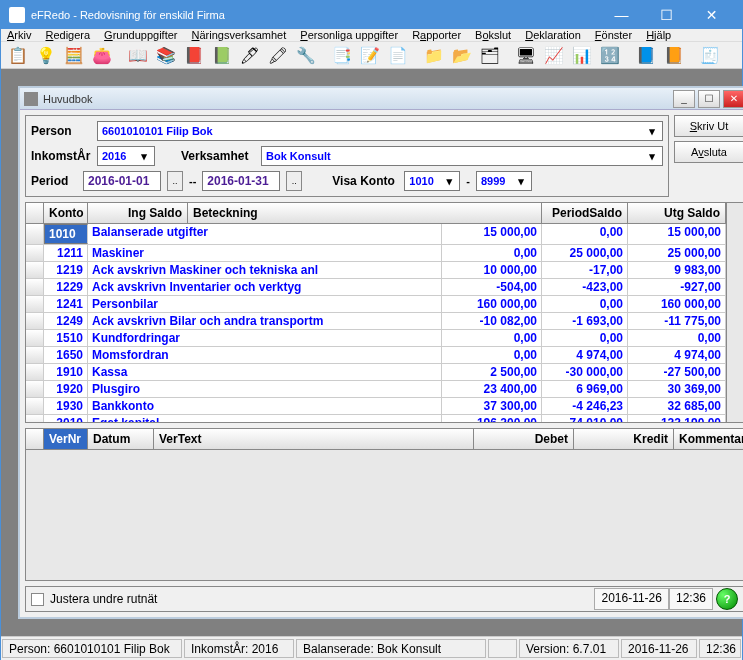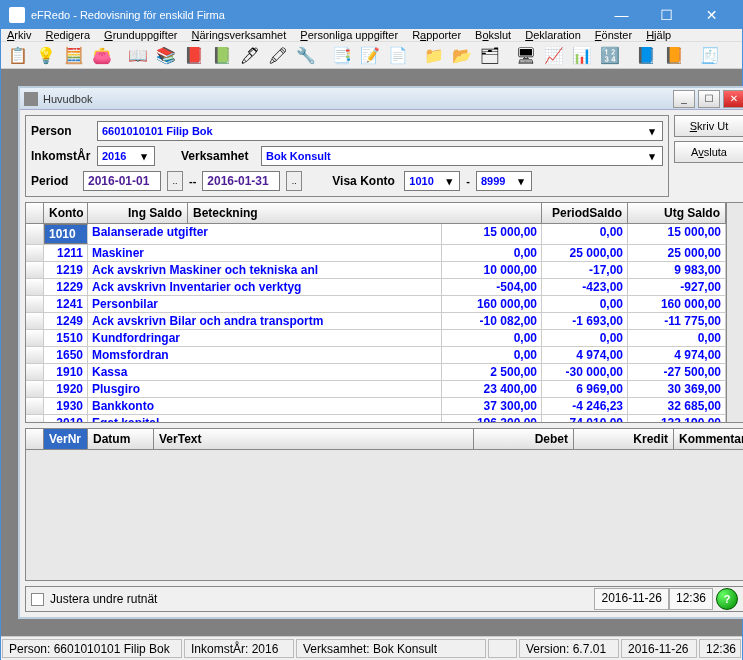--- a/index.html
+++ b/index.html
@@ -323,19 +323,19 @@
           <div class="stat">12:36</div>
           <div class="help">?</div>
         </div>
       </div>
     </div>
   </div>
 
   <div class="statusbar">
     <div class="cell" style="width:180px">Person: 6601010101  Filip Bok</div>
     <div class="cell" style="width:110px">InkomstÅr: 2016</div>
-    <div class="cell" style="width:190px">Verksamhet: Bok Konsult</div>
+    <div class="cell" style="width:190px">Balanserade: Bok Konsult</div>
     <div class="cell" style="flex:1"></div>
     <div class="cell" style="width:100px">Version: 6.7.01</div>
     <div class="cell" style="width:76px">2016-11-26</div>
     <div class="cell" style="width:42px">12:36</div>
   </div>
 </div>
 
 </body></html>

